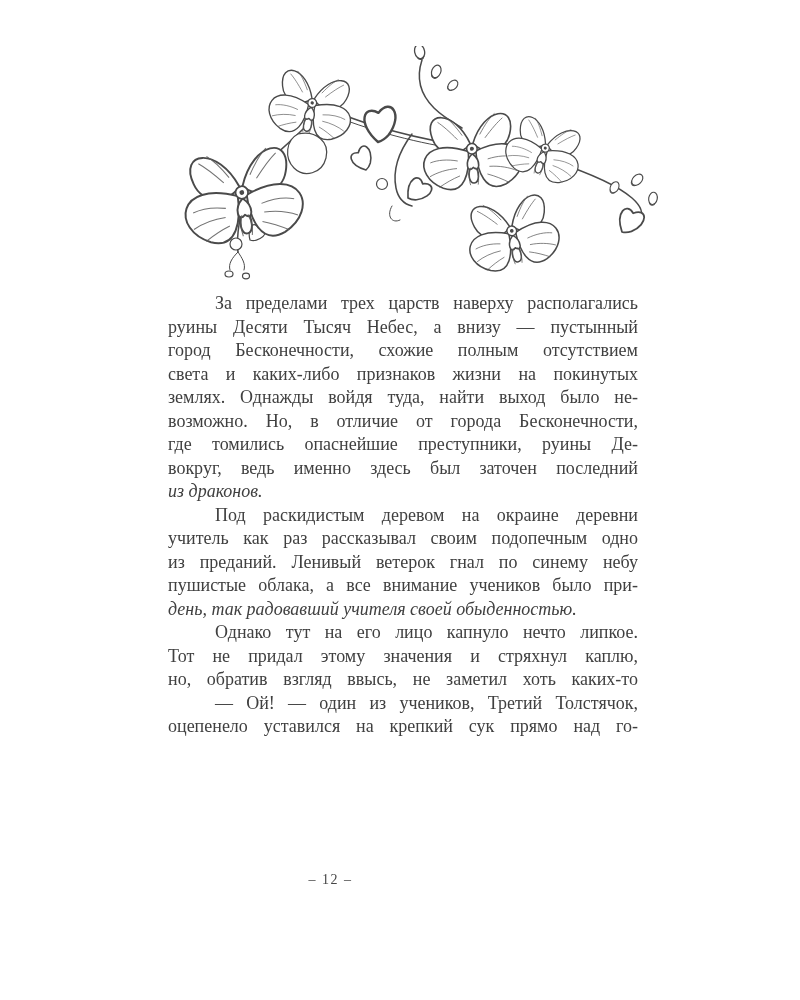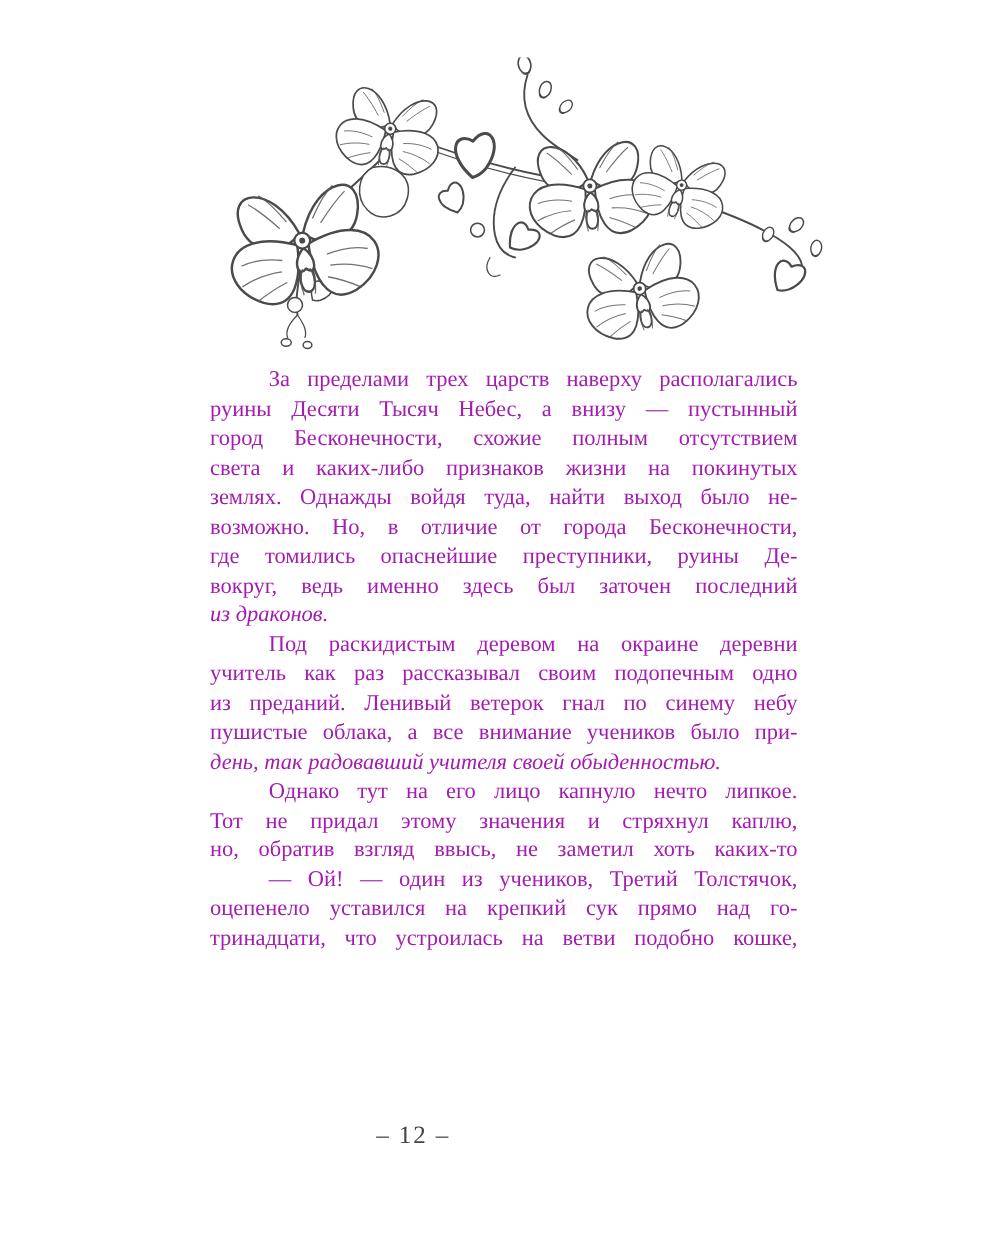--- a/index.html
+++ b/index.html
@@ -21,37 +21,37 @@
   .petal  { fill: #ffffff; stroke: #4a4a4a; stroke-width: 1.3; stroke-linejoin: round; }
   .stem   { fill: none; stroke: #4a4a4a; stroke-width: 1.5; stroke-linecap: round; }
   .stem2  { fill: none; stroke: #4a4a4a; stroke-width: 1.0; stroke-linecap: round; }
   .vein   { fill: none; stroke: #5a5a5a; stroke-width: 0.7; opacity: 0.85; }
   .budsh  { fill: #ffffff; stroke: #4a4a4a; stroke-width: 1.2; stroke-linejoin: round; }
   .text-block {
     position: absolute;
     left: 168px;
     top: 292px;
     width: 470px;
-    color: #a21caf;
+    color: #404040;
     font-size: 18px;
   }
   .line {
     line-height: 23.5px;
     text-align: justify;
     text-align-last: justify;
   }
   .line.indent { text-indent: 47px; }
   .line.lastleft { text-align-last: left; font-style: italic; }
   .page-number {
     position: absolute;
     left: 0;
-    top: 897px;
+    top: 872px;
     width: 661px;
     text-align: center;
-    font-size: 20px;
+    font-size: 14px;
     letter-spacing: 1.5px;
     color: #454545;
   }
 </style>
 </head>
 <body>
 
 <div class="page">
 
   <svg class="illustration" viewBox="0 0 505 242" xmlns="http://www.w3.org/2000/svg">
@@ -131,17 +131,16 @@
       <div class="line indent">Под раскидистым деревом на окраине деревни</div>
       <div class="line">учитель как раз рассказывал своим подопечным одно</div>
       <div class="line">из преданий. Ленивый ветерок гнал по синему небу</div>
       <div class="line">пушистые облака, а все внимание учеников было при-</div>
       <div class="line lastleft">день, так радовавший учителя своей обыденностью.</div>
       <div class="line indent">Однако тут на его лицо капнуло нечто липкое.</div>
       <div class="line">Тот не придал этому значения и стряхнул каплю,</div>
       <div class="line">но, обратив взгляд ввысь, не заметил хоть каких-то</div>
       <div class="line indent">— Ой! — один из учеников, Третий Толстячок,</div>
       <div class="line">оцепенело уставился на крепкий сук прямо над го-</div>
-      <div class="line">тринадцати, что устроилась на ветви подобно кошке,</div>
     </div>
 
   <div class="page-number">– 12 –</div>
 </div>
 
 </body></html>

